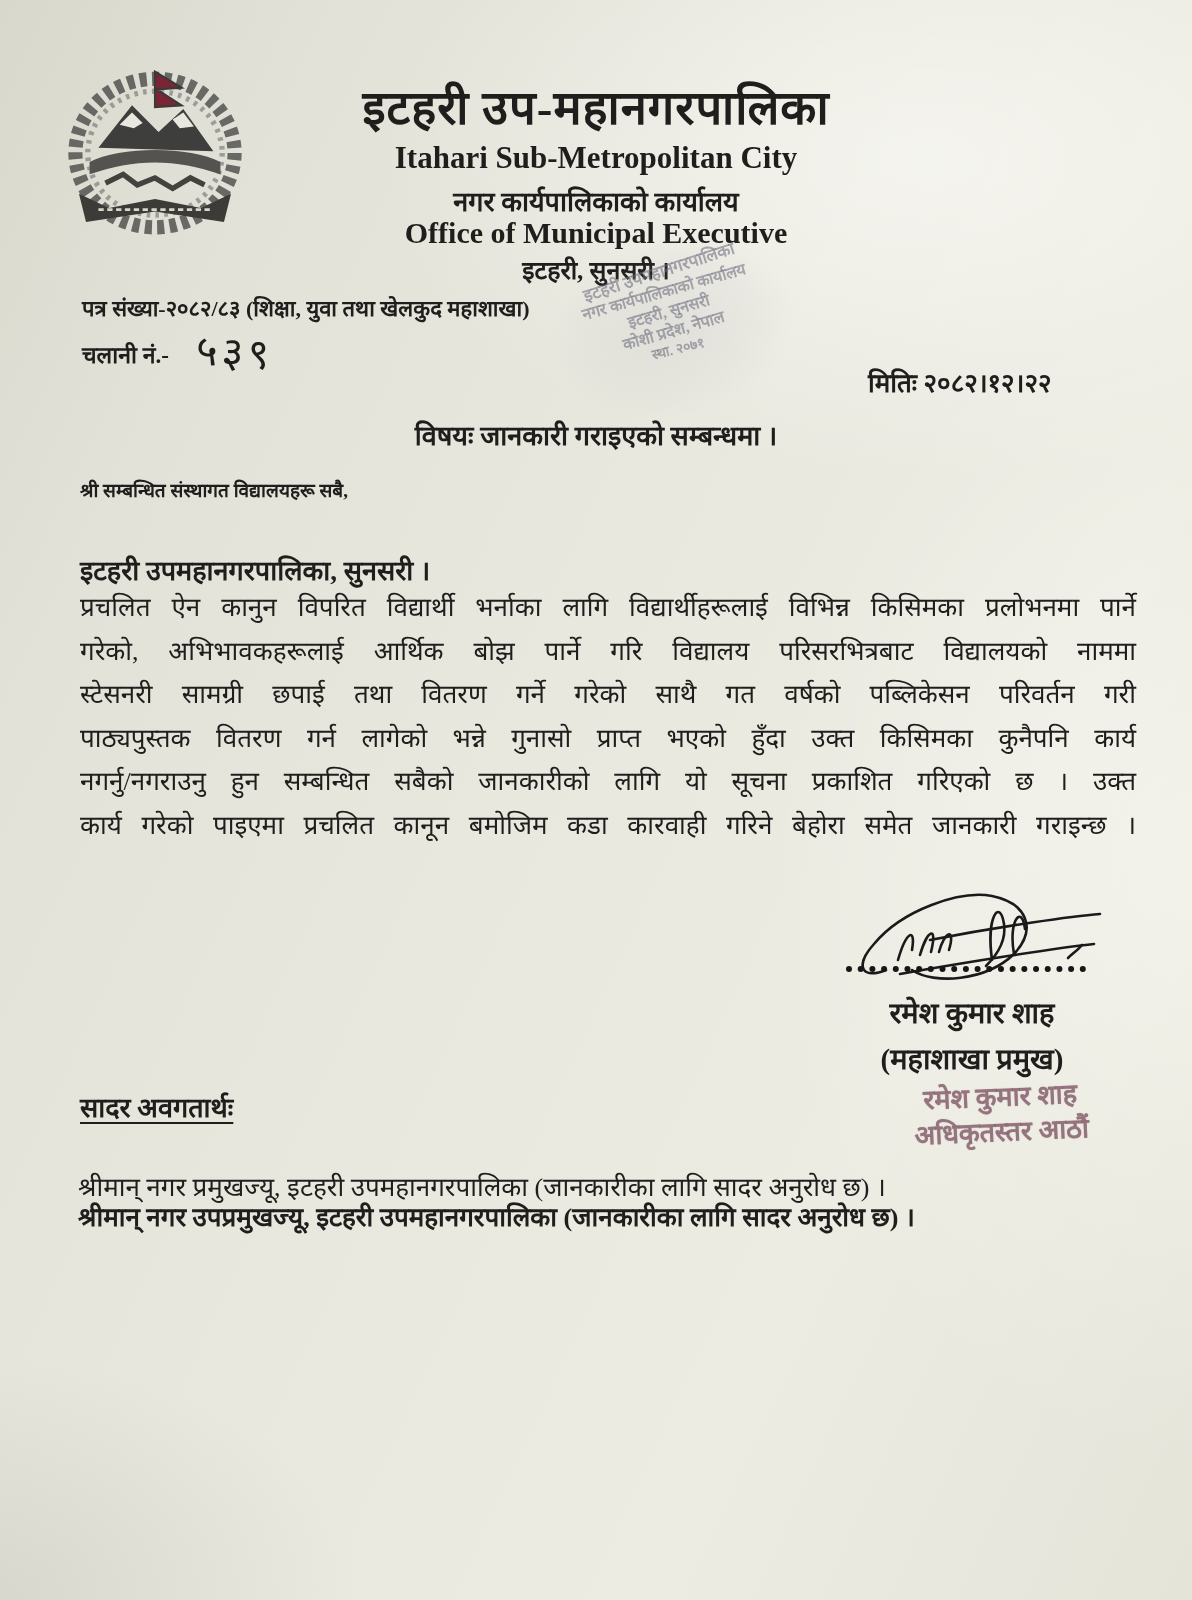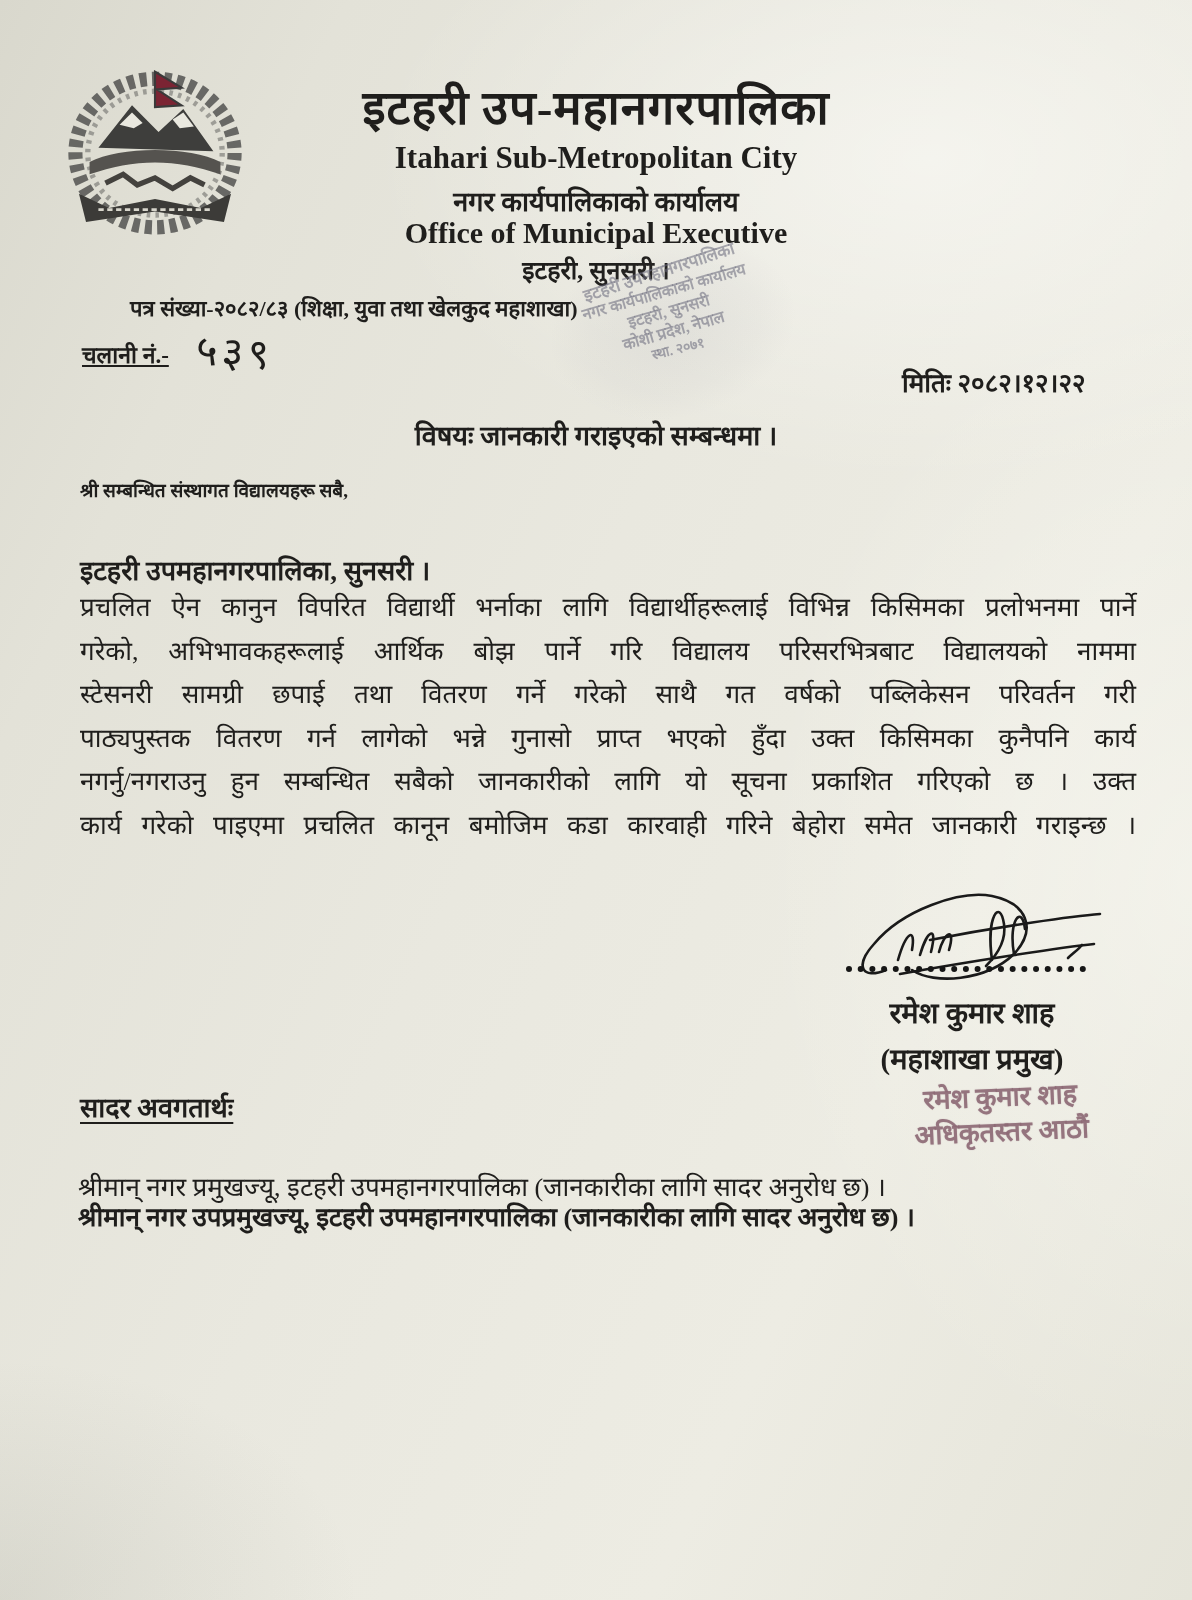--- a/index.html
+++ b/index.html
@@ -39,28 +39,28 @@
     background: radial-gradient(closest-side, rgba(140,140,150,.12), rgba(140,140,150,.05) 70%, rgba(140,140,150,0));
     border-radius: 50%;
     padding-top: 22px; box-sizing: border-box;
     font-weight: 600;
   }
   .office-stamp .s-arc  { font-size: 17px; transform: rotate(-4deg); }
   .office-stamp .s-line { font-size: 16px; transform: rotate(-2deg); }
   .office-stamp .s-sm   { font-size: 14px; }
 
   
-  .ref-no   { left: 82px; top: 292px; font-size: 22px; font-weight: 600; margin-left: 48px; }
-  .dispatch { left: 82px; top: 338px; font-size: 23px; font-weight: 600; text-decoration: underline; }
+  .ref-no   { left: 82px; top: 292px; font-size: 22px; font-weight: 600; }
+  .dispatch { left: 82px; top: 338px; font-size: 23px; font-weight: 600; }
   .dispatch-no {
     left: 196px; top: 322px; font-size: 42px; font-weight: 400;
     transform: rotate(4deg); letter-spacing: 4px;
     font-family: "DejaVu Sans", sans-serif;
   }
-  .date-line { left: 868px; top: 364px; font-size: 26px; font-weight: 600; margin-left: 34px; }
+  .date-line { left: 868px; top: 364px; font-size: 26px; font-weight: 600; }
 
   
   .subject { left: 0; right: 0; top: 416px; text-align: center; font-size: 27px; font-weight: 600; }
   .addr1 { left: 80px; top: 477px; font-size: 19px; font-weight: 600; }
   .addr2 { left: 80px; top: 523px; font-size: 27px; font-weight: 600; margin-top: 28px; }
 
   
   .body-block { left: 80px; top: 586px; width: 1056px; font-size: 26px; line-height: 43.5px; font-weight: 500; }
   .body-line { text-align: justify; text-align-last: justify; white-space: normal; }
 

